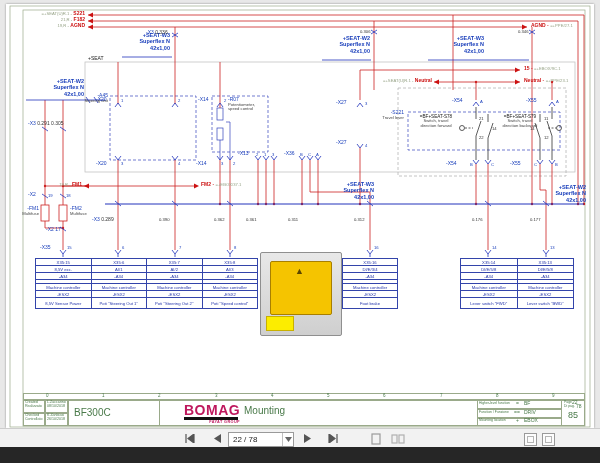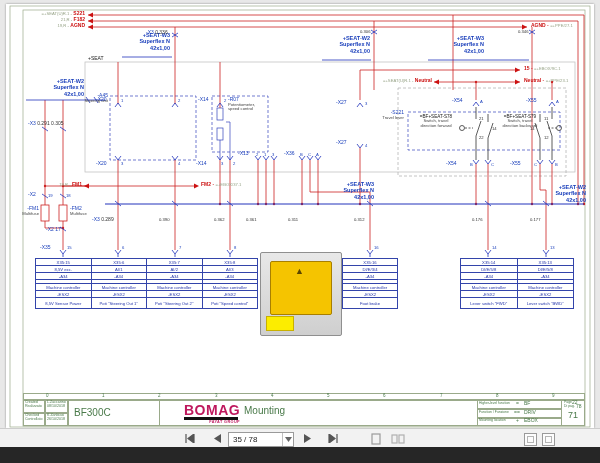--- a/index.html
+++ b/index.html
@@ -547,35 +547,35 @@
   <div class="tb-txt" style="left:524px;top:410px;font-size:5px;">DRIV</div>
   <div class="tb-txt" style="left:479px;top:419px;font-size:3.4px;">Mounting location</div>
   <div class="tb-txt" style="left:516px;top:418px;font-size:5px;">+</div>
   <div class="tb-txt" style="left:524px;top:418px;font-size:5px;">EBOX</div>
   <div class="tb-txt" style="left:564px;top:401px;font-size:3.4px;">
     <span>Page</span></div>
   <div class="tb-txt" style="left:572px;top:400px;font-size:5px;">22</div>
   <div class="tb-txt" style="left:564px;top:405px;font-size:3.4px;">
     <span>Di pag.</span></div>
   <div class="tb-txt" style="left:576px;top:404px;font-size:5px;">78</div>
-  <div class="tb-txt" style="left:568px;top:411px;font-size:9px;">71</div>
+  <div class="tb-txt" style="left:568px;top:411px;font-size:9px;">85</div>
 
   <div class="toolbar">
     <div class="tbbtn" style="left:182px;">
       <svg width="11" height="9">
           <path d="M2 0 V9 M10 0 L4 4.5 L10 9 Z" fill="#555" stroke="#555" stroke-width="1.2"></path>
         </svg>
       </div>
     <div class="tbbtn" style="left:210px;">
       <svg width="9" height="9">
           <path d="M8 0 L1 4.5 L8 9 Z" fill="#555"></path>
         </svg>
       </div>
     <div class="combo">
-      <span class="val">35 / 78</span>
+      <span class="val">22 / 78</span>
       <span class="dd">
         <svg width="7" height="5">
             <path d="M0 0 L3.5 5 L7 0 Z" fill="#666"></path>
           </svg>
         </span>
     </div>
     <div class="tbbtn" style="left:300px;">
       <svg width="9" height="9">
           <path d="M1 0 L8 4.5 L1 9 Z" fill="#555"></path>
         </svg>

